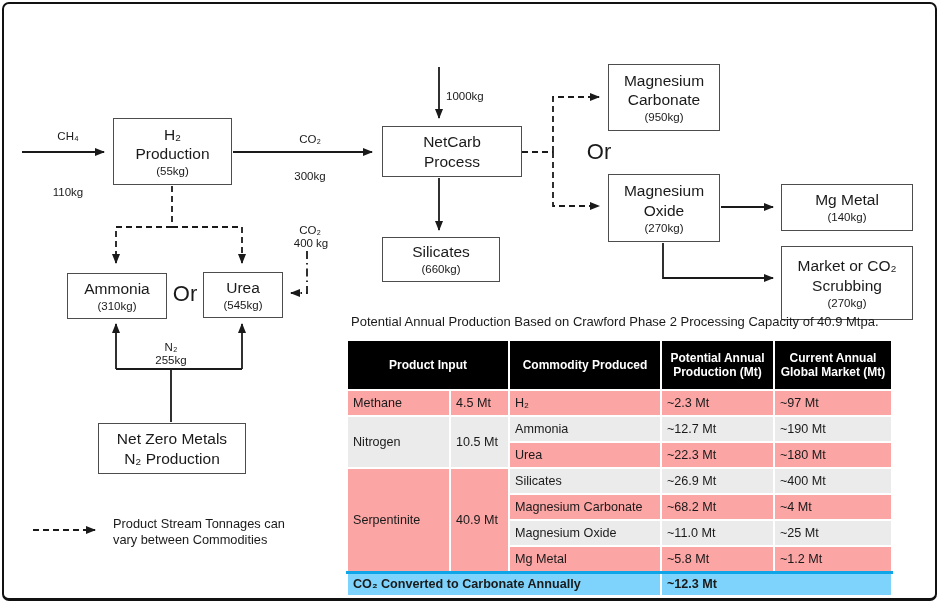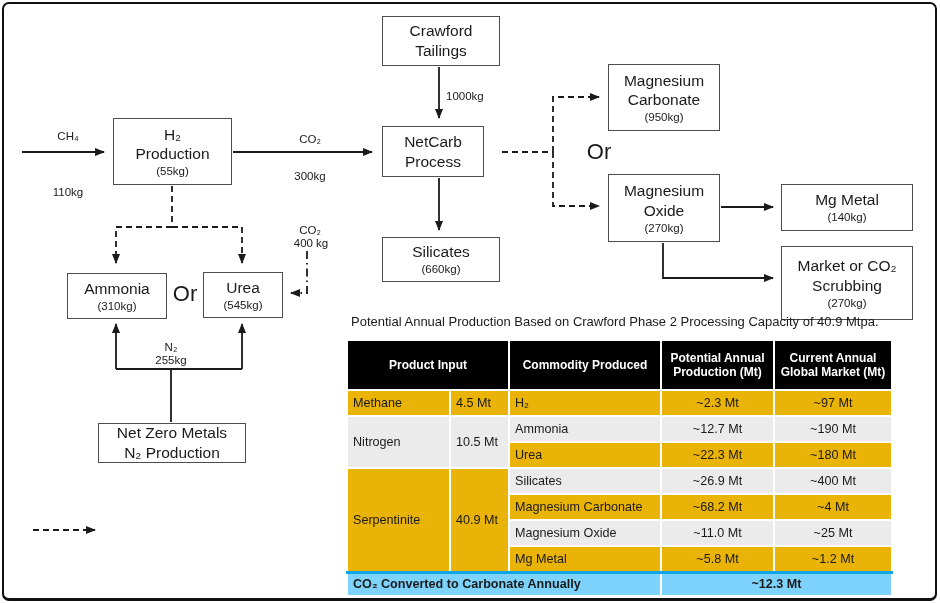--- a/index.html
+++ b/index.html
@@ -37,24 +37,24 @@
   table.ptable{
     position:absolute;left:346px;top:339px;width:545px;
     border-collapse:collapse;table-layout:fixed;font-size:12.6px;
   }
   .ptable th,.ptable td{border:2px solid #fff;padding:1px 5px;box-sizing:border-box;}
   .ptable th{
     background:#000;color:#fff;font-weight:bold;font-size:12px;line-height:1.18;
     text-align:center;vertical-align:middle;height:50px;padding:2px 4px;
   }
   .ptable td{height:26px;vertical-align:middle;}
-  .dk{background:#eab308;}
+  .dk{background:#fca5a5;}
   .lt{background:#ebebeb;}
   .cl{text-align:left;padding-left:8px;}
-  .cc{text-align:center;}
+  .cc{}
   .ptable tfoot td{
     background:#7dd3fc;border-top:3px solid #0ea5e9;font-weight:bold;height:24px;
   }
 </style>
 </head>
 <body>
 
 <div class="canvas">
   <div class="frame"></div>
 
@@ -81,30 +81,26 @@
         <path d="M172 227 H242 V263" marker-end="url(#arr)"></path>
         <path d="M502 152 H553"></path>
         <path d="M553 152 V97 H599" marker-end="url(#arr)"></path>
         <path d="M553 152 V206 H599" marker-end="url(#arr)"></path>
         <path d="M33 530 H95" marker-end="url(#arr)"></path>
       </g>
       <path d="M307 251 V293 H291" stroke-dasharray="8 4 1.5 4" marker-end="url(#arr)"></path>
     </g>
   </svg>
 
-  <div class="node" style="left:382px;top:16px;width:118px;height:50px;">
-    <div class="nlabel">Crawford
-Tailings</div>
-  </div>
   <div class="node" style="left:113px;top:118px;width:119px;height:67px;">
     <div class="nlabel">H₂
 Production</div>
     <div class="nsub">(55kg)</div>
   </div>
-  <div class="node" style="left:382px;top:126px;width:102px;height:51px;">
+  <div class="node" style="left:382px;top:126px;width:140px;height:51px;">
     <div class="nlabel">NetCarb
 Process</div>
   </div>
   <div class="node" style="left:382px;top:237px;width:118px;height:45px;">
     <div class="nlabel">Silicates</div>
     <div class="nsub">(660kg)</div>
   </div>
   <div class="node" style="left:608px;top:64px;width:112px;height:67px;">
     <div class="nlabel">Magnesium
 Carbonate</div>
@@ -125,37 +121,39 @@
     <div class="nsub">(270kg)</div>
   </div>
   <div class="node" style="left:67px;top:273px;width:100px;height:46px;">
     <div class="nlabel">Ammonia</div>
     <div class="nsub">(310kg)</div>
   </div>
   <div class="node" style="left:203px;top:272px;width:80px;height:46px;">
     <div class="nlabel">Urea</div>
     <div class="nsub">(545kg)</div>
   </div>
-  <div class="node" style="left:98px;top:423px;width:148px;height:40px;">
+  <div class="node" style="left:98px;top:423px;width:148px;height:51px;">
     <div class="nlabel">Net Zero Metals
 N₂ Production</div>
   </div>
 
   <div class="elabel" style="left:68px;top:130px;">CH₄</div>
   <div class="elabel" style="left:68px;top:154px;margin-top:32px;">110kg</div>
   <div class="elabel" style="left:310px;top:133px;">CO₂</div>
   <div class="elabel" style="left:310px;top:170px;">300kg</div>
   <div class="elabel left" style="left:446px;top:90px;">1000kg</div>
   <div class="elabel" style="left:310px;top:224px;">CO₂</div>
   <div class="elabel" style="left:311px;top:237px;">400 kg</div>
   <div class="elabel" style="left:171px;top:341px;">N₂</div>
   <div class="elabel" style="left:171px;top:354px;">255kg</div>
   <div class="or" style="left:185px;top:281px;">Or</div>
   <div class="or" style="left:599px;top:139px;">Or</div>
 
+  <div class="legend-text">Product Stream Tonnages can
+vary between Commodities</div>
 
   <div class="tbl-title">Potential Annual Production Based on Crawford Phase 2 Processing Capacity of 40.9 Mtpa.</div>
   <table class="ptable">
     <colgroup>
       <col style="width:103px">
         <col style="width:59px">
         <col style="width:152px">
       <col style="width:113px">
         <col style="width:118px">
     </colgroup>

